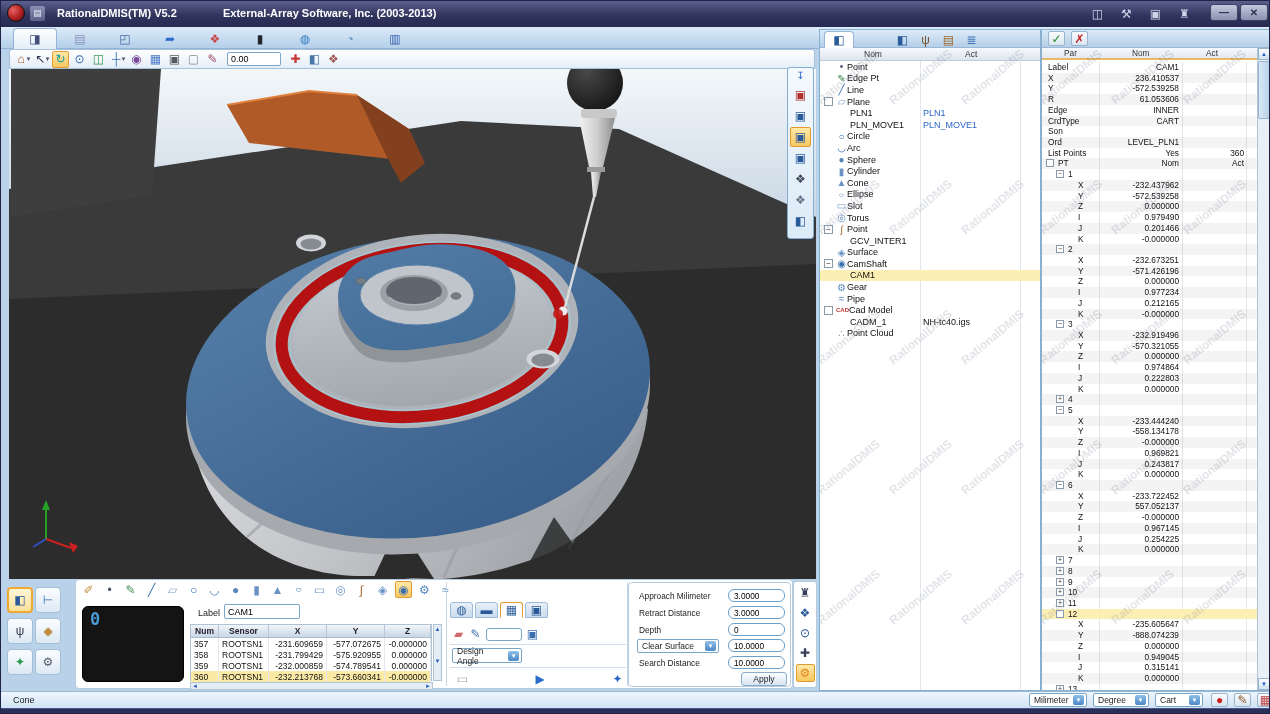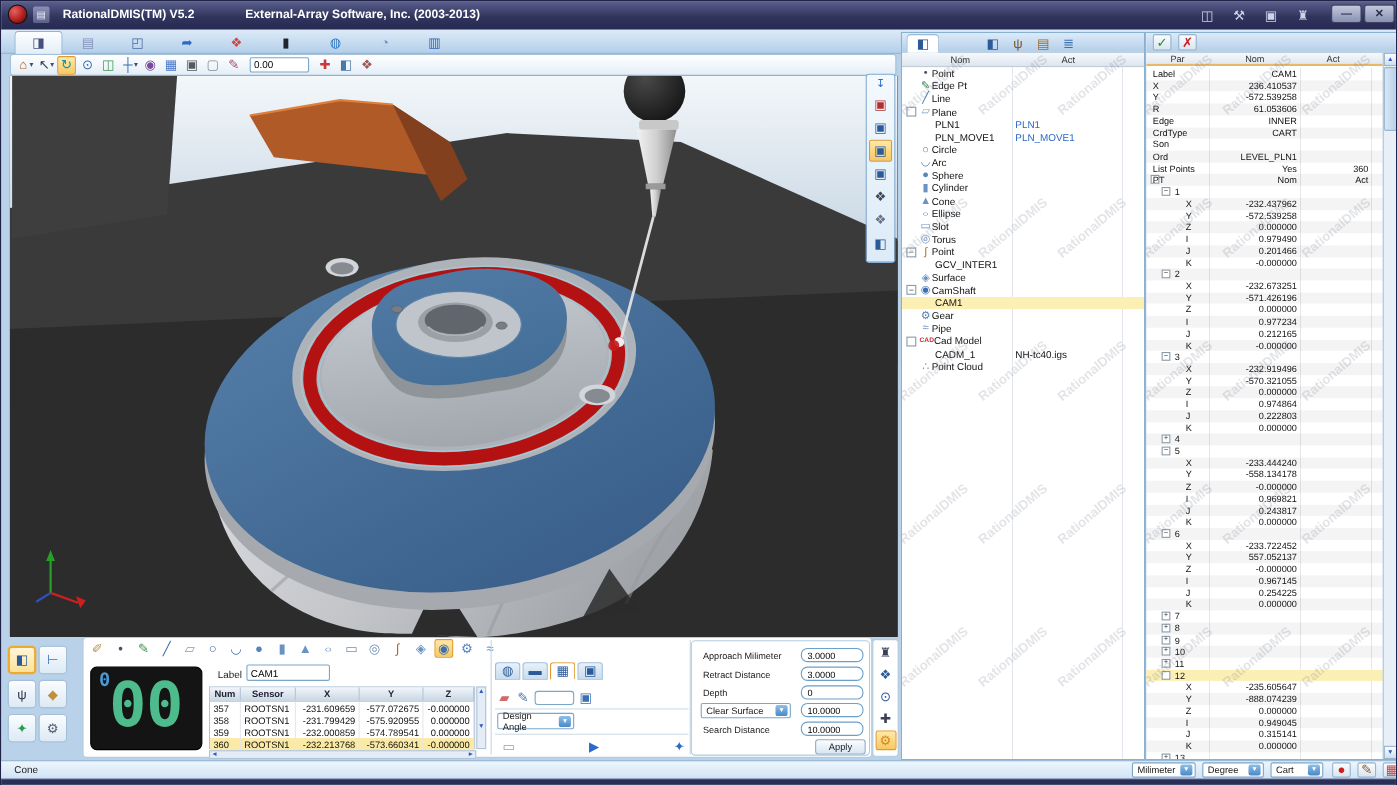--- a/index.html
+++ b/index.html
@@ -488,21 +488,20 @@
           </span>
           <span class="ibtn">
             <span class="gi" style="color: rgb(88, 136, 192);">⚙</span>
           </span>
           <span class="ibtn">
             <span class="gi" style="color: rgb(88, 136, 192);">≈</span>
           </span>
         </div>
       <div class="counter">
         <span class="small">0</span>
-        <span class="big">00</span>
       </div>
       <span class="label-row-label">Label</span>
       <input class="label-input" value="CAM1" style="">
       <div class="dtable">
         <div class="dth" id="dtable-head">
             <span style="width: 28px;">Num</span>
             <span style="width: 50px;">Sensor</span>
             <span style="width: 58px;">X</span>
             <span style="width: 58px;">Y</span>
             <span style="width: 46px;">Z</span>
@@ -841,21 +840,21 @@
           <span class="ppar" style="left: 6px;">Ord</span>
           <span class="pnom">LEVEL_PLN1</span>
         </div>
         <div class="prow">
           <span class="ppar" style="left: 6px;">List Points</span>
           <span class="pnom">Yes</span>
           <span class="pact">360</span>
         </div>
         <div class="prow">
           <span class="exp" style="left: 4px;"></span>
-          <span class="ppar" style="left: 6px;">PT</span>
+          <span class="ppar" style="left: 16px;">PT</span>
           <span class="pnom">Nom</span>
           <span class="pact">Act</span>
         </div>
         <div class="prow">
           <span class="exp" style="left: 14px;">−</span>
           <span class="ppar" style="left: 26px;">1</span>
         </div>
         <div class="prow">
           <span class="ppar" style="left: 36px;">X</span>
           <span class="pnom">-232.437962</span>

